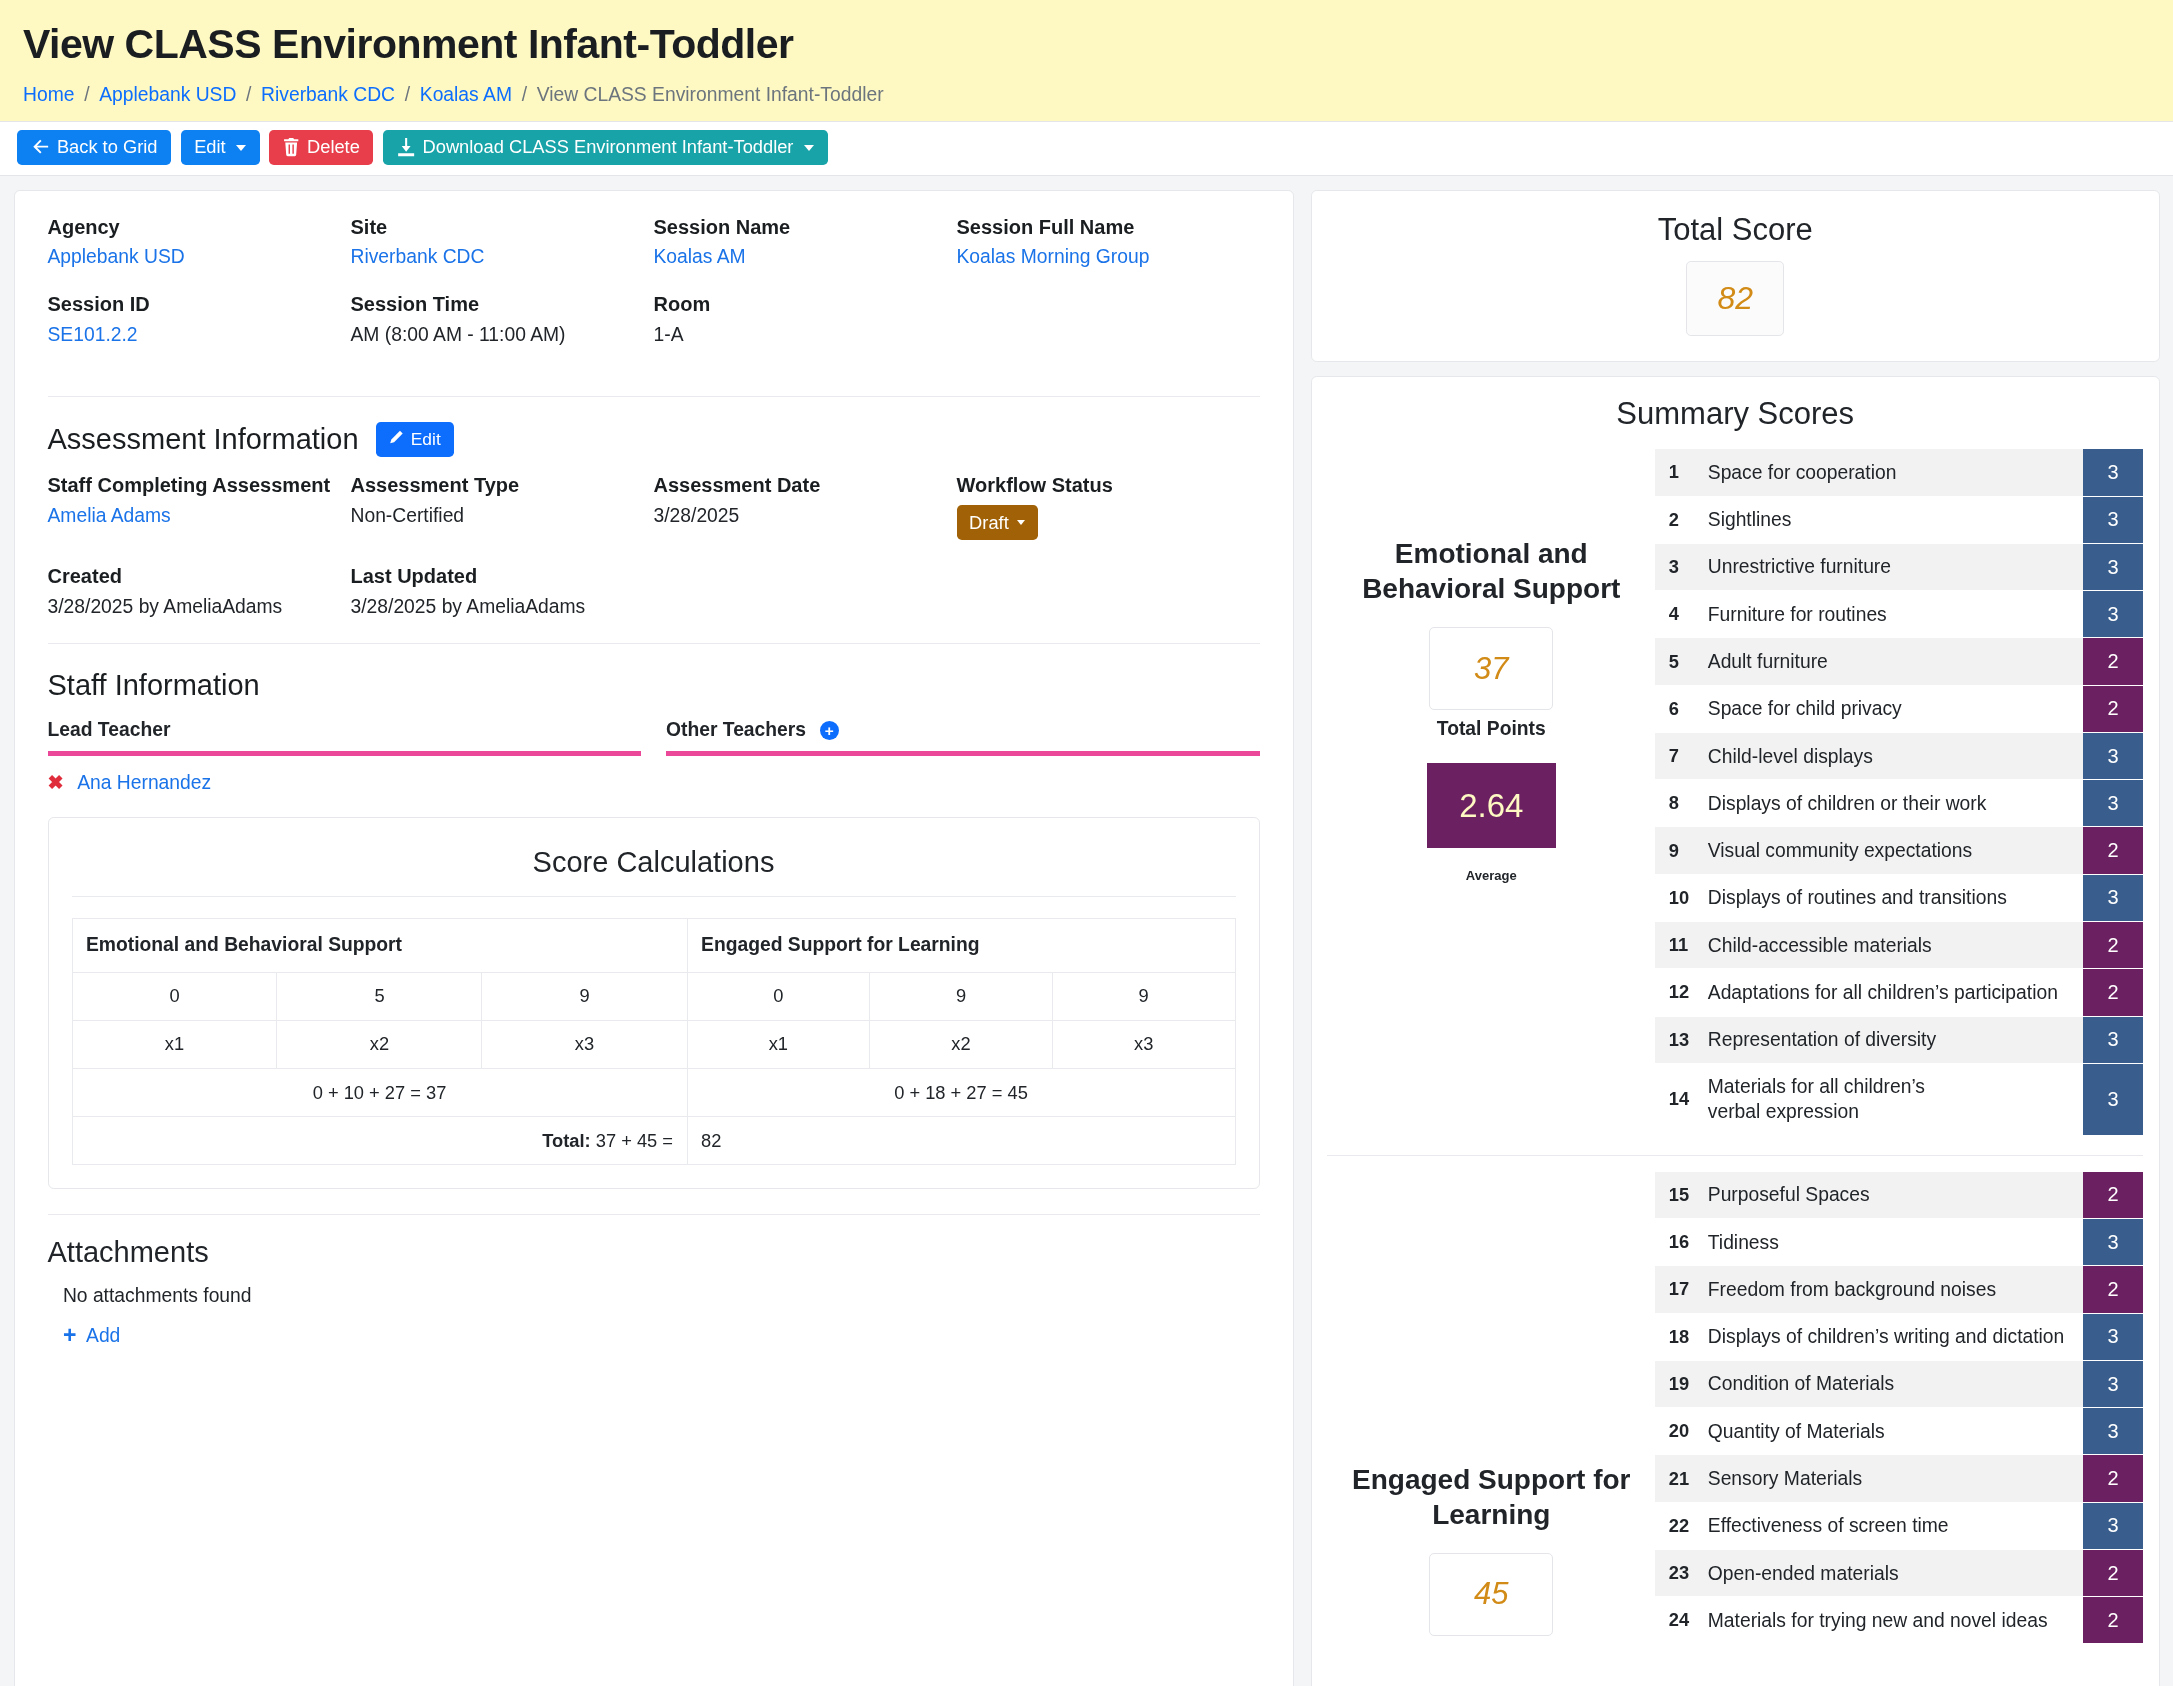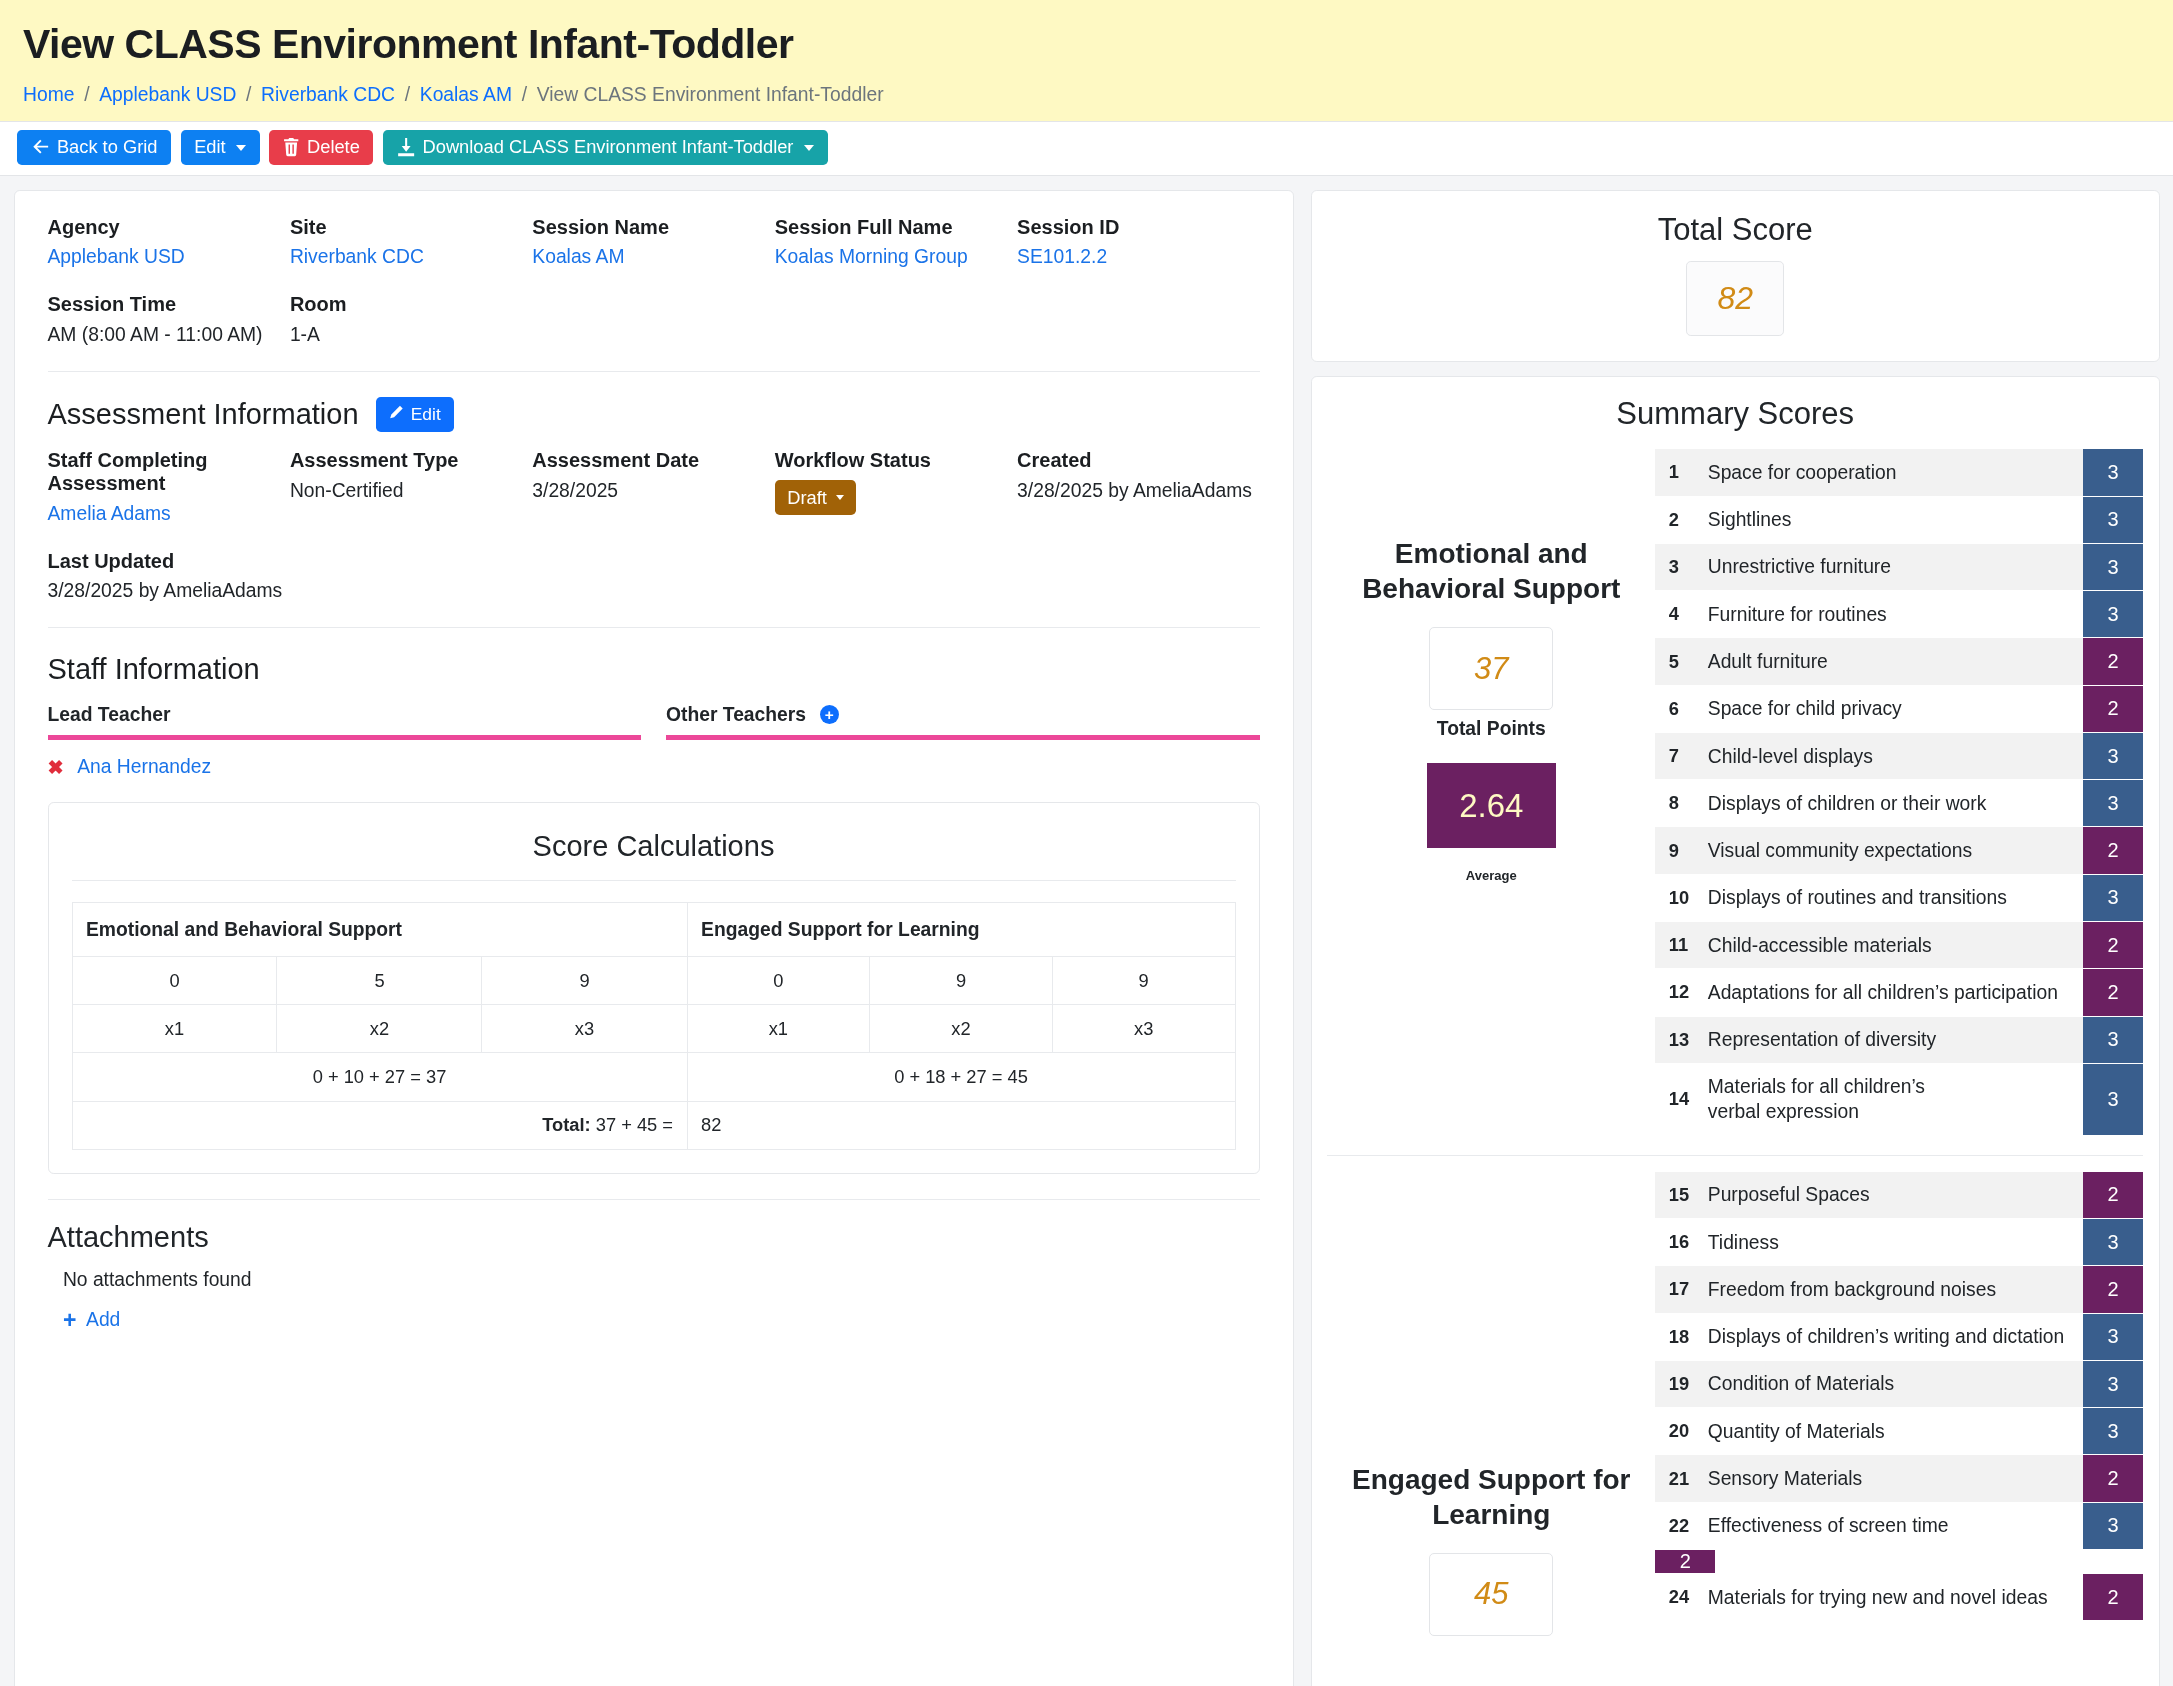--- a/index.html
+++ b/index.html
@@ -85,21 +85,21 @@
     background: #ffffff;
     border: 1px solid #e5e7ea;
     border-radius: 5.8px;
   }
   .left-col { width: 1280px; flex: 0 0 1280px; padding: 25px 33px; overflow: hidden; }
   .right-col { flex: 1 1 auto; display: flex; flex-direction: column; gap: 13.5px; overflow: hidden; }
 
   
   .fields {
     display: grid;
-    grid-template-columns: 1fr 1fr 1fr 1fr 1fr;
+    grid-template-columns: 1fr 1fr 1fr 1fr;
     row-gap: 25px;
   }
   .f-label {
     font-size: 20px;
     font-weight: bold;
     color: #1b1e21;
     margin-bottom: 7.7px;
   }
   .f-value { font-size: 19.3px; color: #212529; }
   .f-value a, .link { color: #1a73e8; text-decoration: none; }
@@ -709,20 +709,24 @@
               <div class="item-score sc-purple">2</div>
             </div>
           <div class="item-row">
               <div class="item-main">
                 <span class="item-num">22</span>
                 <span class="item-label">Effectiveness of screen time</span>
               </div>
               <div class="item-score sc-blue">3</div>
             </div>
           <div class="item-row alt">
+              <div class="item-main">
+                <span class="item-num">23</span>
+                <span class="item-label">Open-ended materials</span>
+              </div>
               <div class="item-score sc-purple">2</div>
             </div>
           <div class="item-row">
               <div class="item-main">
                 <span class="item-num">24</span>
                 <span class="item-label">Materials for trying new and novel ideas</span>
               </div>
               <div class="item-score sc-purple">2</div>
             </div>
         </div>

